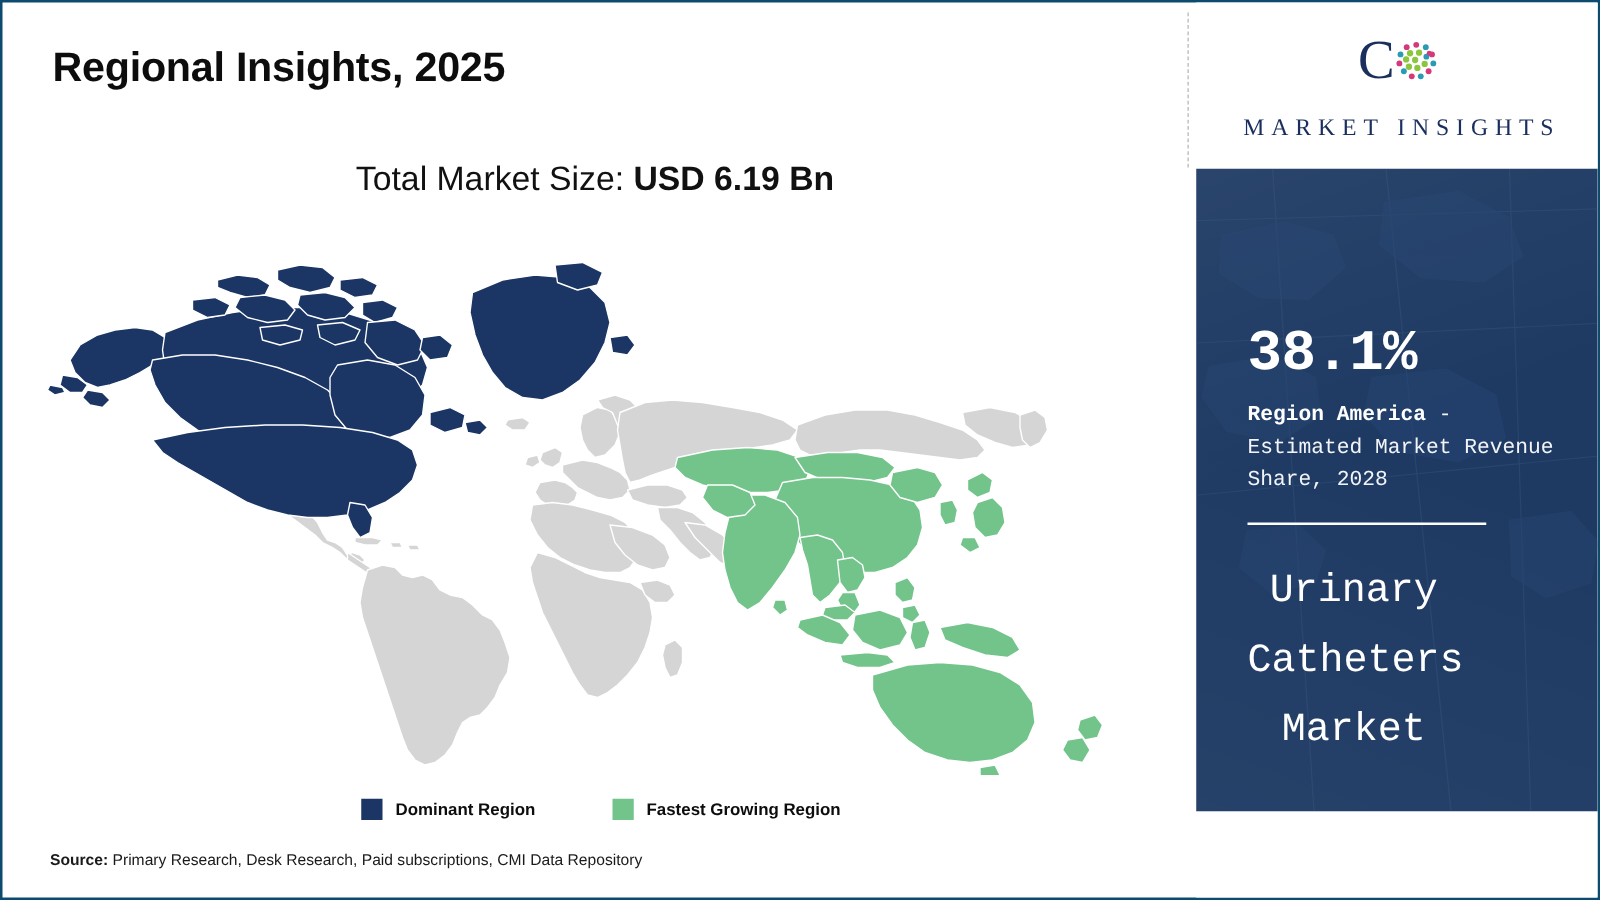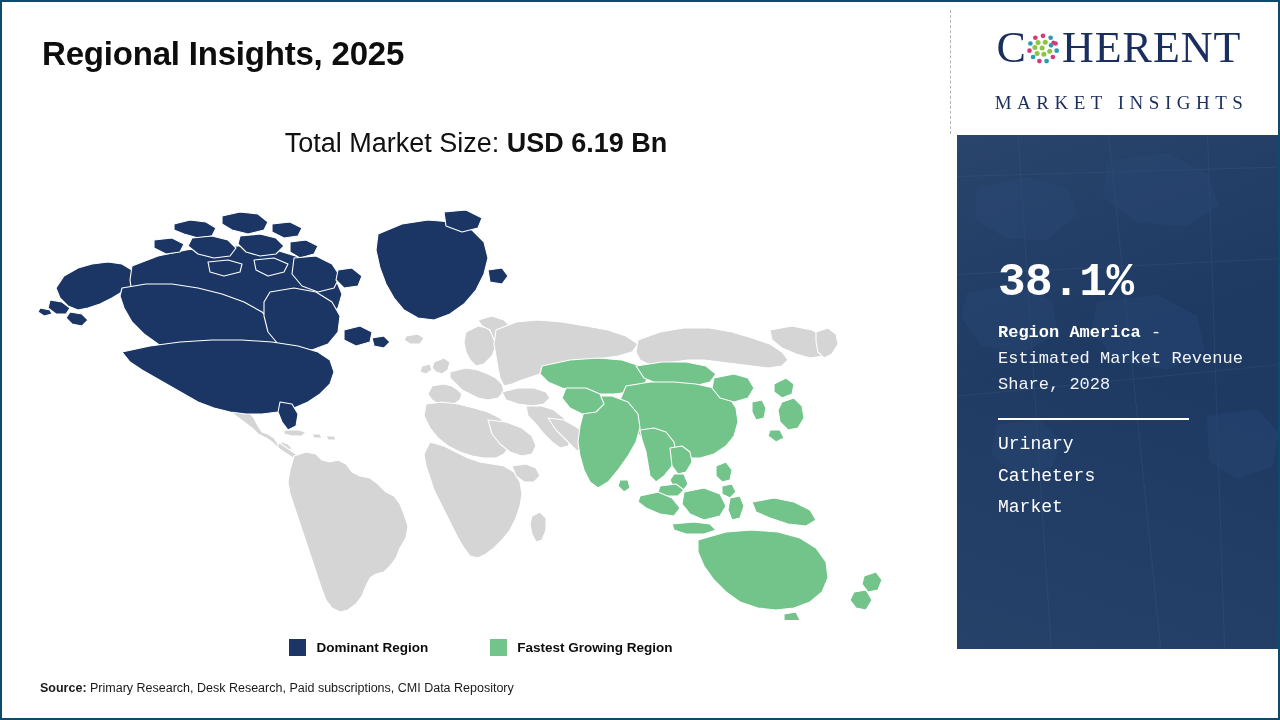--- a/index.html
+++ b/index.html
@@ -210,26 +210,27 @@
     font-weight: bold;
     color: #ffffff;
   }
   .stat-rule {
     margin-top: 21px;
     width: 191px;
     height: 2px;
     background: #ffffff;
   }
   .market-name {
-    margin-top: 9px;
-    font-size: 18px;
+    margin-top: 25px;
+    font-size: 32px;
     color: #ffffff;
     line-height: 1.73;
     font-weight: normal;
     max-width: 170px;
+    text-align: center;
   }
 </style>
 </head>
 <body>
 
 <div class="infographic">
 
   <div class="left-pane">
 
     <div class="page-title">Regional Insights, 2025</div>
@@ -419,21 +420,20 @@
               <circle cx="29" cy="17" r="2.6" fill="#2a9ab5"></circle>
               <circle cx="11" cy="19.5" r="2.8" fill="#8cc63f"></circle>
               <circle cx="19" cy="20" r="2.8" fill="#8cc63f"></circle>
               <circle cx="27.5" cy="23.5" r="2.8" fill="#8cc63f"></circle>
               <circle cx="13.5" cy="26" r="2.8" fill="#8cc63f"></circle>
               <circle cx="21" cy="27" r="2.8" fill="#8cc63f"></circle>
               <circle cx="31.5" cy="14" r="2.2" fill="#d4397c"></circle>
             </g>
           </svg>
         </span>
-        <span class="logo-rest">HERENT</span>
       </div>
       <div class="logo-row2">MARKET INSIGHTS</div>
     </div>
 
     <div class="stat-panel">
       <div class="panel-texture">
         <svg viewBox="0 0 324 586" preserveAspectRatio="none" xmlns="http://www.w3.org/2000/svg">
           <g fill="none" stroke="#4a6b96" stroke-width="1" opacity="0.45">
             <path d="M-20 48 L340 36"></path>
             <path d="M-20 160 L340 140"></path>

